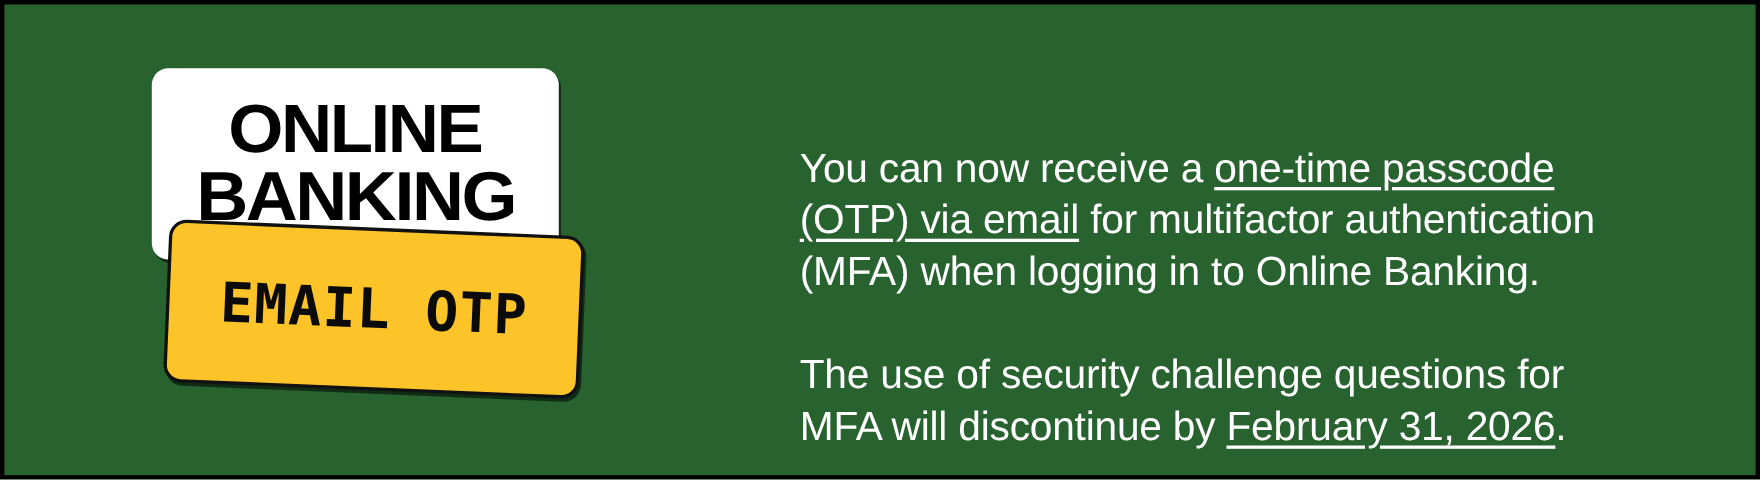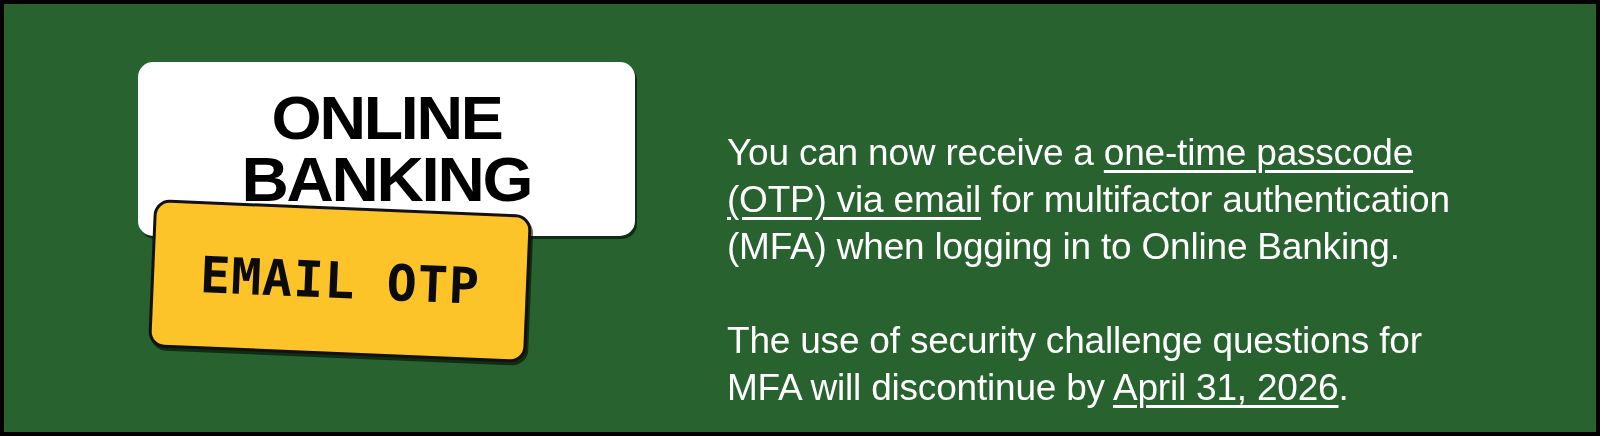--- a/index.html
+++ b/index.html
@@ -25,21 +25,21 @@
     left: 0;
     top: 0;
     width: 600px;
     height: 436px;
   }
 
   #online-banking-card {
     position: absolute;
     left: 134px;
     top: 58px;
-    width: 497px;
+    width: 370px;
     height: 174px;
     background: #ffffff;
     border-radius: 15px;
     box-shadow: 2px 3px 0 rgba(0,0,0,0.55);
     z-index: 1;
     display: flex;
     flex-direction: column;
     align-items: center;
     justify-content: center;
   }
@@ -126,16 +126,16 @@
     </div>
 
     <div id="email-otp-card" style="background: rgb(253, 196, 42);">
       <span id="email-otp-label">EMAIL OTP</span>
     </div>
 
   </div>
 
   <div id="copy-block">
     <p class="paragraph" id="paragraph-1"><span>You can now receive a </span><span class="u">one-time passcode (OTP) via email</span><span> for multifactor authentication (MFA) when logging in to Online Banking.</span></p>
-    <p class="paragraph" id="paragraph-2"><span>The use of security challenge questions for MFA will discontinue by </span><span class="u">April 31, 2026</span><span>.</span></p>
+    <p class="paragraph" id="paragraph-2"><span>The use of security challenge questions for MFA will discontinue by </span><span class="u">February 31, 2026</span><span>.</span></p>
   </div>
 
 </div>
 
 </body></html>

